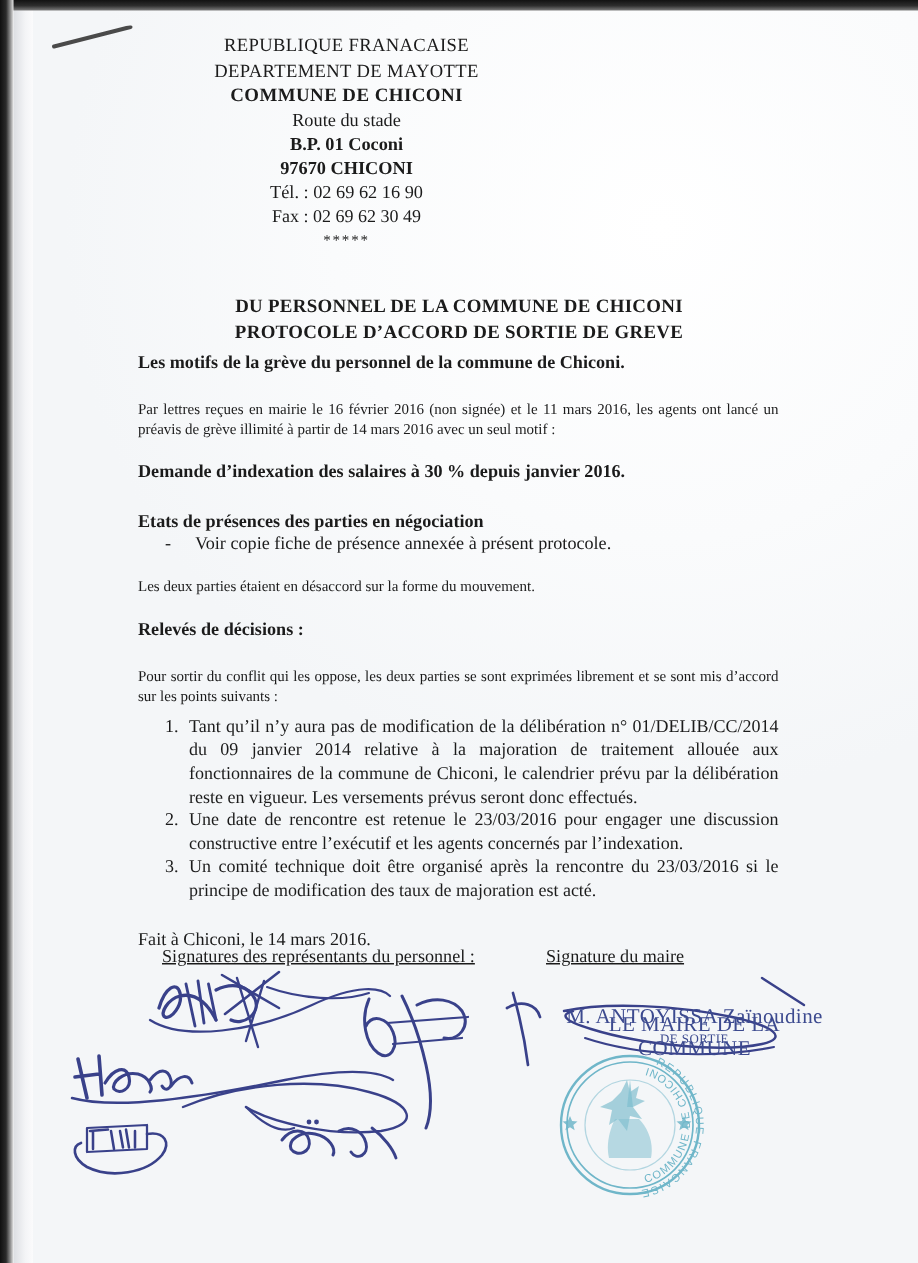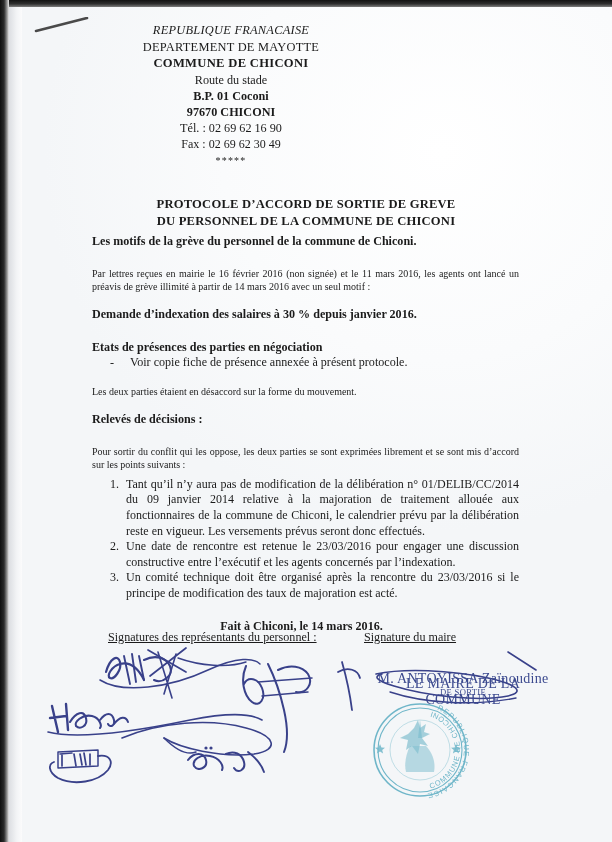--- a/index.html
+++ b/index.html
@@ -51,21 +51,21 @@
   
   .letterhead {
     position: absolute;
     left: 86px;
     top: 22px;
     width: 290px;
     text-align: center;
     line-height: 1.33;
   }
   .letterhead div { white-space: nowrap; }
-  .lh-1 { font-size: 12.4px; letter-spacing: .25px; font-style: italic; }
+  .lh-1 { font-size: 12.4px; letter-spacing: .25px; }
   .lh-2 { font-size: 12.4px; letter-spacing: .25px; }
   .lh-3 { font-size: 12.6px; font-weight: bold; letter-spacing: .3px; }
   .lh-4 { font-size: 12.2px; font-weight: normal; }
   .lh-5 { font-size: 12.2px; font-weight: bold; }
   .lh-6 { font-size: 12.2px; font-weight: bold; }
   .lh-7 { font-size: 12.2px; }
   .lh-8 { font-size: 12px; }
   .lh-stars { font-size: 10px; letter-spacing: 1.2px; margin-top: 1px; }
   .lh-9 { font-size: 12.2px; margin-top: 6px; }
 
@@ -132,23 +132,22 @@
   }
   ol.decisions li {
     margin: 0 0 0 0;
     padding-left: 4px;
     text-align: justify;
   }
 
   .fait {
     margin: 0;
     font-size: 12.1px;
-    text-align: center;
+    text-align: left;
     padding-right: 8px;
-    font-weight: bold;
   }
 
   
   .sig-row {
     position: absolute;
     left: 92px;
     top: 630px;
     width: 430px;
     font-size: 12.1px;
   }
@@ -208,22 +207,22 @@
       <div class="lh-7">Tél. : 02 69 62 16 90</div>
       <div class="lh-8">Fax : 02 69 62 30 49</div>
       <div class="lh-stars">*****</div>
     </div>
 
     <svg class="top-pen-mark" viewBox="0 0 56 16">
       <path d="M2 14 L53 1" stroke="#4a4a4a" stroke-width="2.6" stroke-linecap="round" fill="none"></path>
     </svg>
 
     <div class="doc-title">
+      <div>DU PERSONNEL DE LA COMMUNE DE CHICONI</div>
       <div>PROTOCOLE D’ACCORD DE SORTIE DE GREVE</div>
-      <div>DU PERSONNEL DE LA COMMUNE DE CHICONI</div>
     </div>
 
     <div class="body-area">
 
       <p class="h-bold">Les motifs de la grève du personnel de la commune de Chiconi.</p>
       <div class="sp-18"></div>
 
       <p class="para">Par lettres reçues en mairie le 16 février 2016 (non signée) et le 11 mars 2016, les agents ont lancé un préavis de grève illimité à partir de 14 mars 2016 avec un seul motif :</p>
       <div class="sp-14"></div>
 

